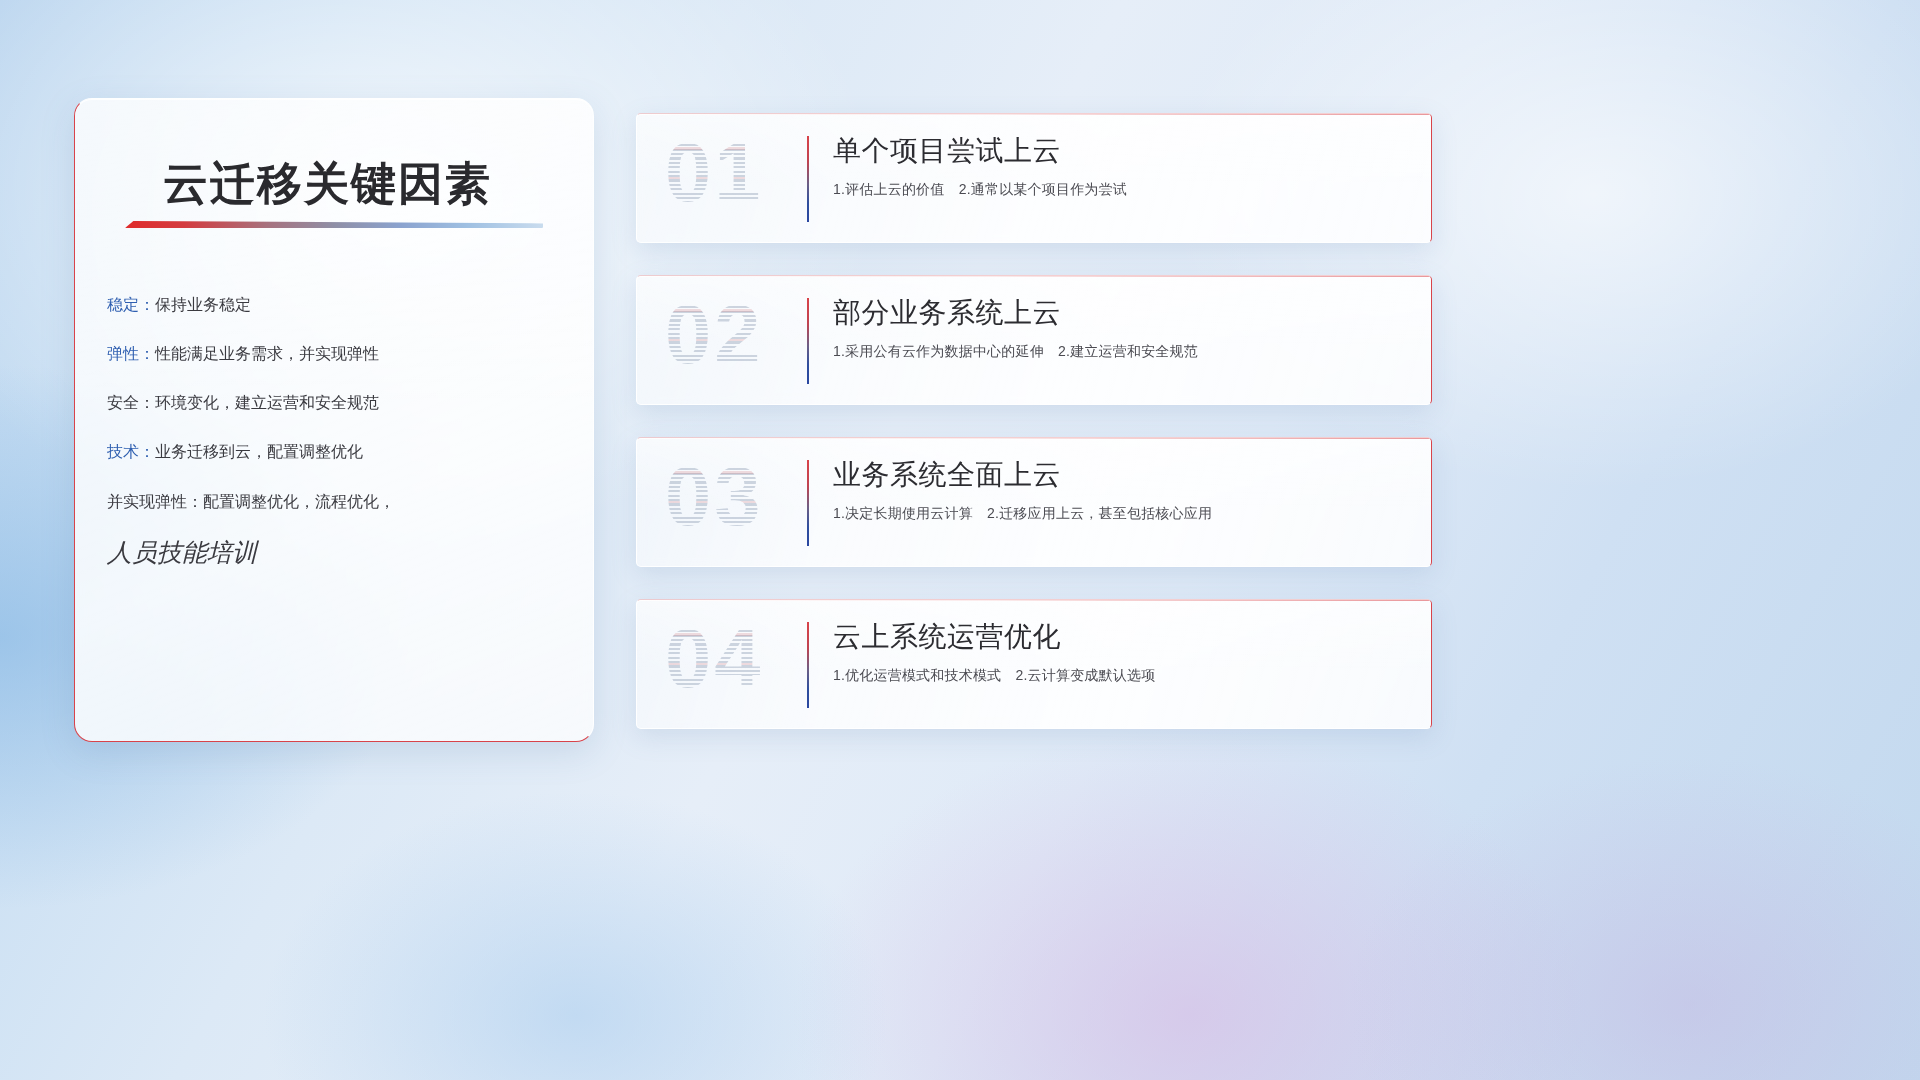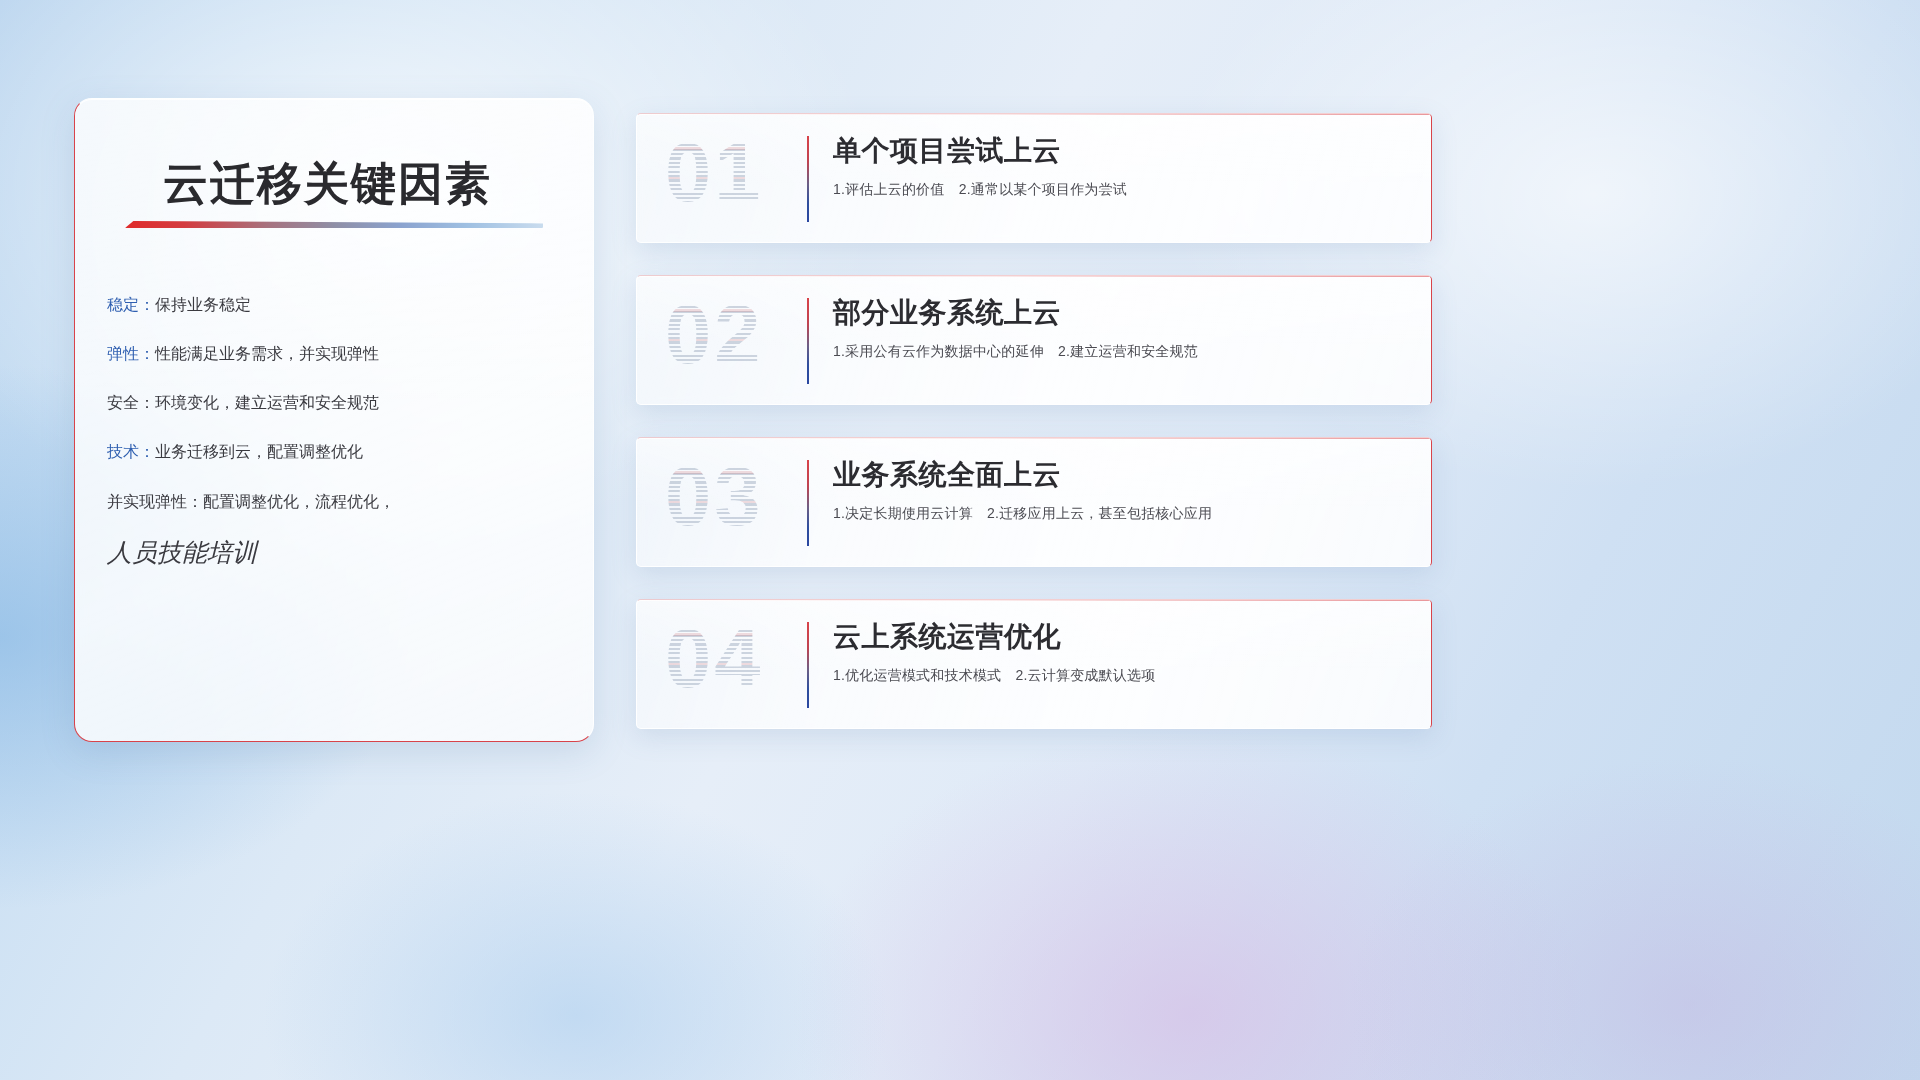--- a/index.html
+++ b/index.html
@@ -154,21 +154,21 @@
   }
 
   .divider {
     position:absolute; left:170px; top:22px; width:2.4px; height:86px;
     background:linear-gradient(180deg, #d8434a 0%, #c04351 30%,
       #6b5f86 56%, #2f4e9e 78%, #2a47a0 100%);
   }
 
   .step-body { position:absolute; left:196px; top:20px; right:24px; }
   .step-title {
-    font-size:28px; font-weight:bold; color:#2c2c31;
+    font-size:28px; font-weight:normal; color:#2c2c31;
     letter-spacing:.5px; line-height:1.18; margin-bottom:13px;
   }
   .step-desc {
     font-size:14px; color:#4b4b52; letter-spacing:.2px; line-height:1.3;
   }
 </style>
 </head>
 <body>
 
 <div class="bg">

